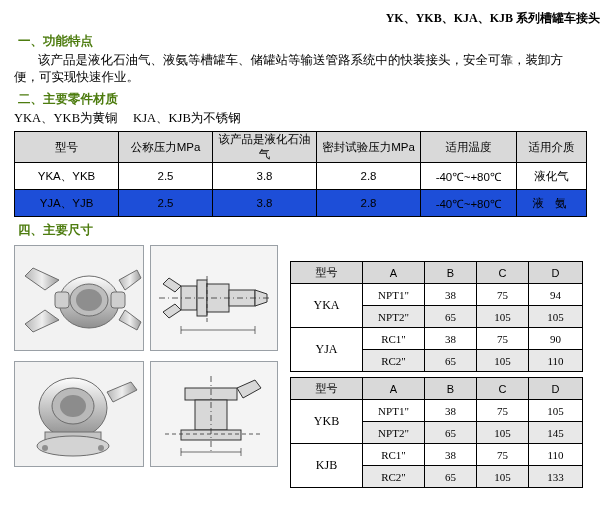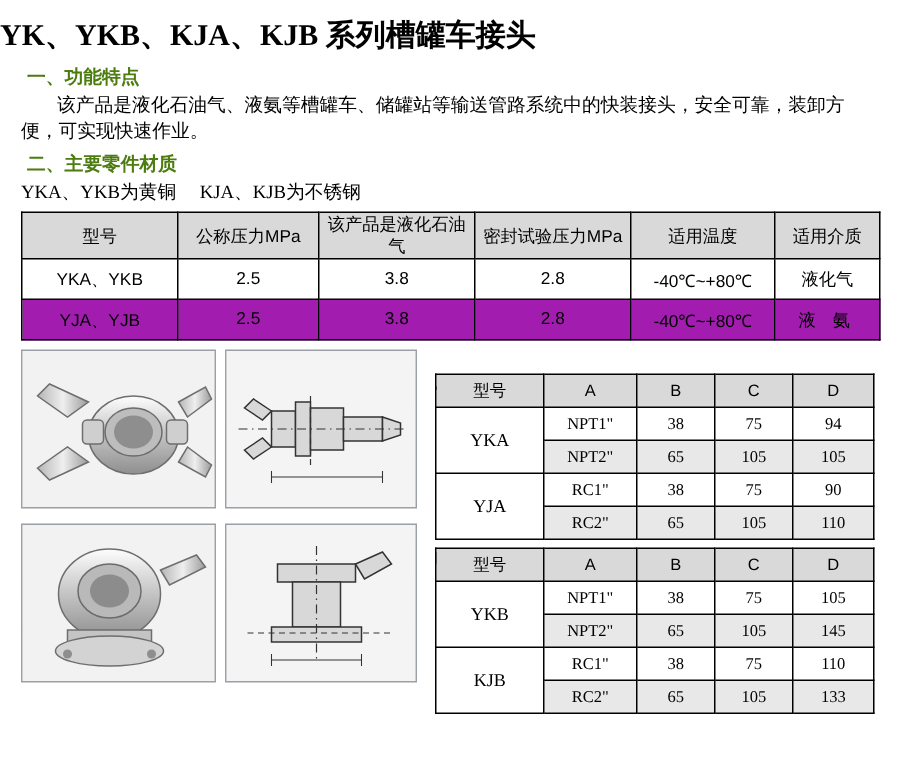--- a/index.html
+++ b/index.html
@@ -16,23 +16,23 @@
     position: relative;
   }
   .page {
     position: relative;
     width: 600px;
     height: 516px;
     box-sizing: border-box;
     padding: 0;
   }
   .title {
-    text-align: left;
+    text-align: right;
     font-family: "Liberation Serif", serif;
-    font-size: 20px;
+    font-size: 12px;
     font-weight: bold;
     letter-spacing: 0px;
     margin-top: 10px;
     margin-bottom: 6px;
     color: #000;
   }
   .section-head {
     color: #4d7c0f;
     font-weight: bold;
     font-size: 12.5px;
@@ -65,21 +65,21 @@
     font-size: 11.5px;
     height: 26px;
     font-family: "Liberation Sans", sans-serif;
     padding: 0 2px;
   }
   table.perf th {
     background: #d9d9d9;
     font-weight: normal;
   }
   table.perf tr.row-a td { background: #ffffff; }
-  table.perf tr.row-b td { background: #a21caf; }
+  table.perf tr.row-b td { background: #1d4ed8; }
   .cell-serif { font-family: "Liberation Serif", serif; font-size: 12.5px; }
   .spaced { letter-spacing: 4px; }
   
   .dim-area {
     position: relative;
     margin-top: 6px;
     height: 246px;
   }
   .img-box {
     position: absolute;
@@ -177,20 +177,21 @@
         <td class="cell-serif">YJA、YJB</td>
         <td>2.5</td>
         <td>3.8</td>
         <td>2.8</td>
         <td>-40℃~+80℃</td>
         <td class="spaced">液 氨</td>
       </tr>
     </tbody>
   </table>
 
+  <div class="section-head">四、主要尺寸</div>
 
   <div class="dim-area">
 
     <div class="img-box photo-box photo1">
       <svg class="fillsvg" viewBox="0 0 128 104" preserveAspectRatio="none">
         <defs>
           <linearGradient id="mg1" x1="0" y1="0" x2="0" y2="1">
             <stop offset="0%" stop-color="#fdfdfd"></stop>
             <stop offset="45%" stop-color="#c9c9c9"></stop>
             <stop offset="100%" stop-color="#8f8f8f"></stop>

